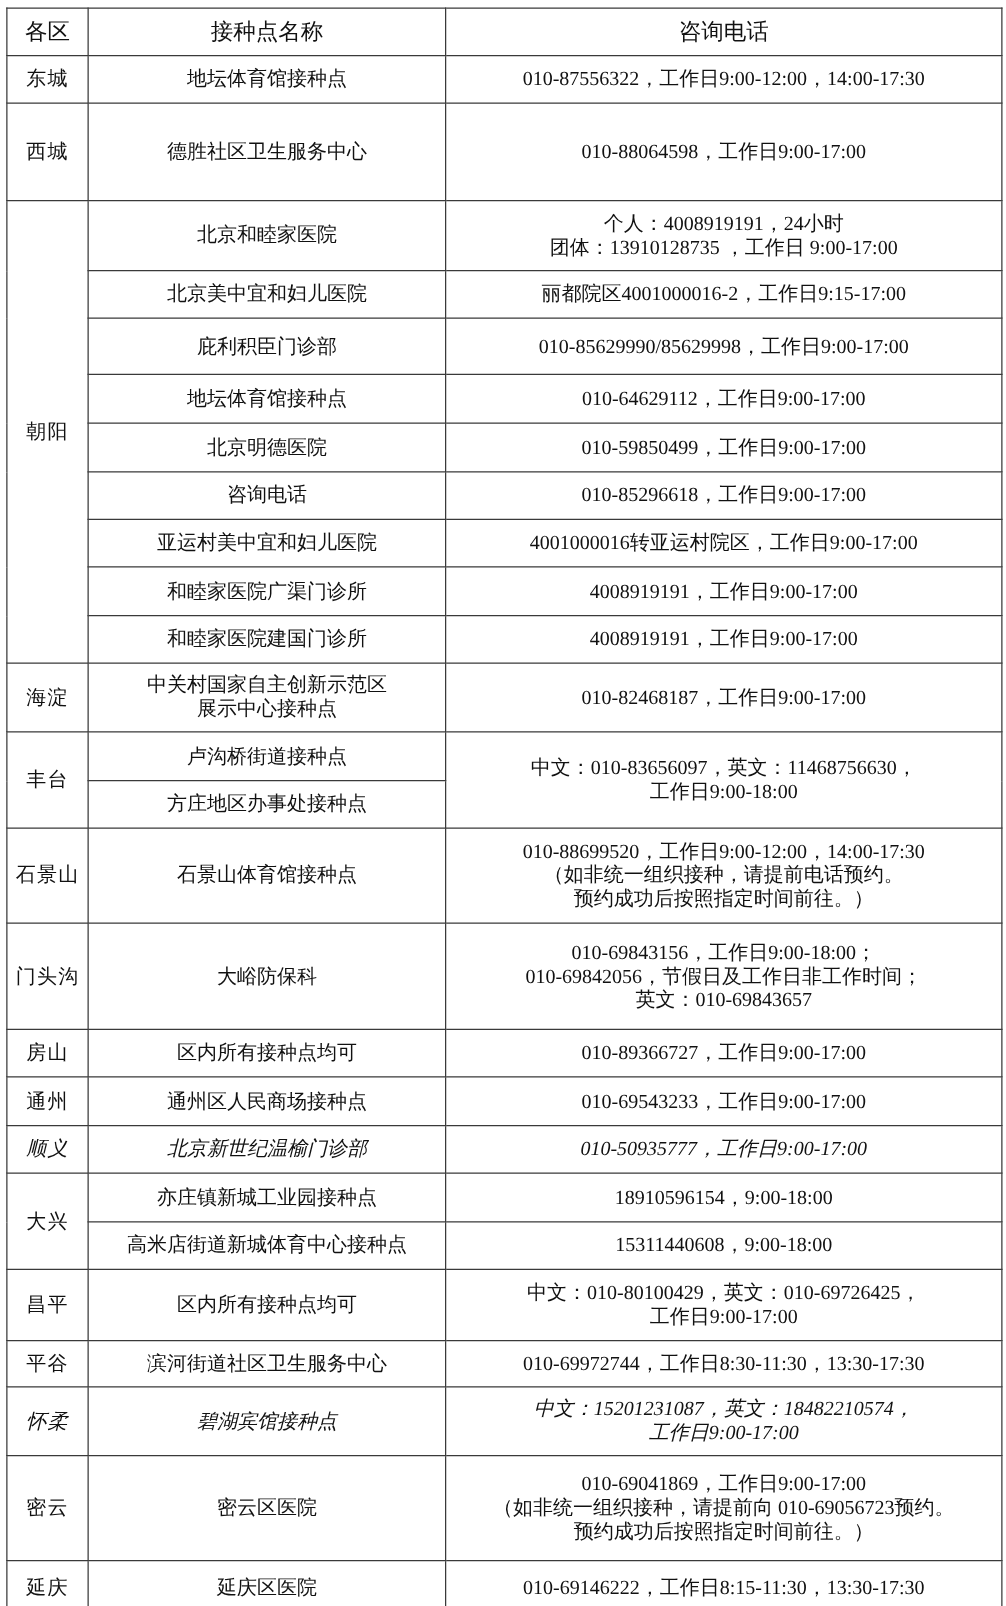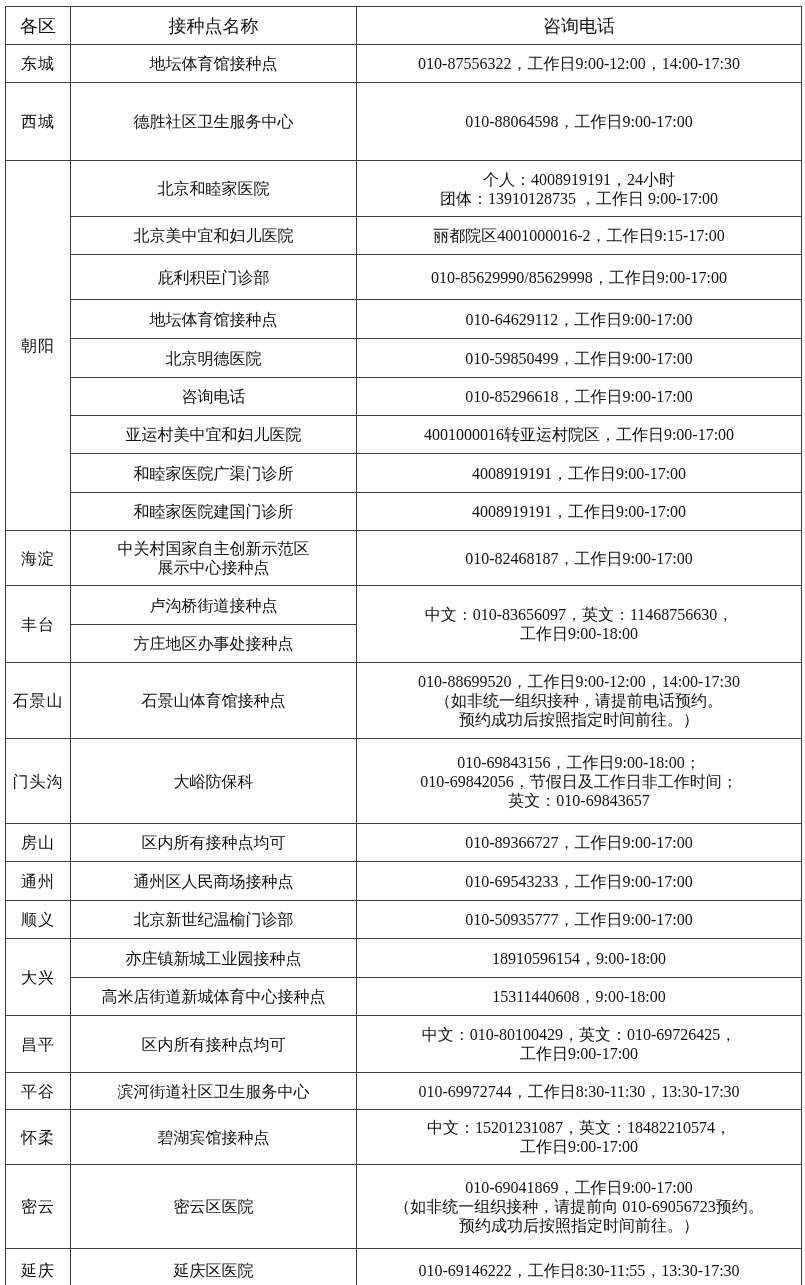--- a/index.html
+++ b/index.html
@@ -212,21 +212,21 @@
       </tr>
       <tr style="height: 39px;">
         <td class="district-cell">通州</td>
         <td>
           <span class="line">通州区人民商场接种点</span>
         </td>
         <td>
           <span class="line">010-69543233，工作日9:00-17:00</span>
         </td>
       </tr>
-      <tr style="height: 38px;">
+      <tr style="height: 38px; font-style: italic;">
         <td class="district-cell">顺义</td>
         <td>
           <span class="line">北京新世纪温榆门诊部</span>
         </td>
         <td>
           <span class="line">010-50935777，工作日9:00-17:00</span>
         </td>
       </tr>
       <tr style="height: 39px;">
         <td class="district-cell" rowspan="2">大兴</td>
@@ -257,21 +257,21 @@
       </tr>
       <tr style="height: 37px;">
         <td class="district-cell">平谷</td>
         <td>
           <span class="line">滨河街道社区卫生服务中心</span>
         </td>
         <td>
           <span class="line">010-69972744，工作日8:30-11:30，13:30-17:30</span>
         </td>
       </tr>
-      <tr style="height: 55px;">
+      <tr style="height: 55px; font-style: italic;">
         <td class="district-cell">怀柔</td>
         <td>
           <span class="line">碧湖宾馆接种点</span>
         </td>
         <td>
           <span class="line">中文：15201231087，英文：18482210574，</span>
           <span class="line">工作日9:00-17:00</span>
         </td>
       </tr>
       <tr style="height: 84px;">
@@ -284,21 +284,21 @@
           <span class="line">（如非统一组织接种，请提前向 010-69056723预约。</span>
           <span class="line">预约成功后按照指定时间前往。）</span>
         </td>
       </tr>
       <tr style="height: 43px;">
         <td class="district-cell">延庆</td>
         <td>
           <span class="line">延庆区医院</span>
         </td>
         <td>
-          <span class="line">010-69146222，工作日8:30-11:55，13:30-17:30</span>
+          <span class="line">010-69146222，工作日8:15-11:30，13:30-17:30</span>
         </td>
       </tr>
       <tr style="height: 38px;">
         <td class="district-cell">经开区</td>
         <td></td>
         <td></td>
       </tr>
     </tbody>
 </table>
 

